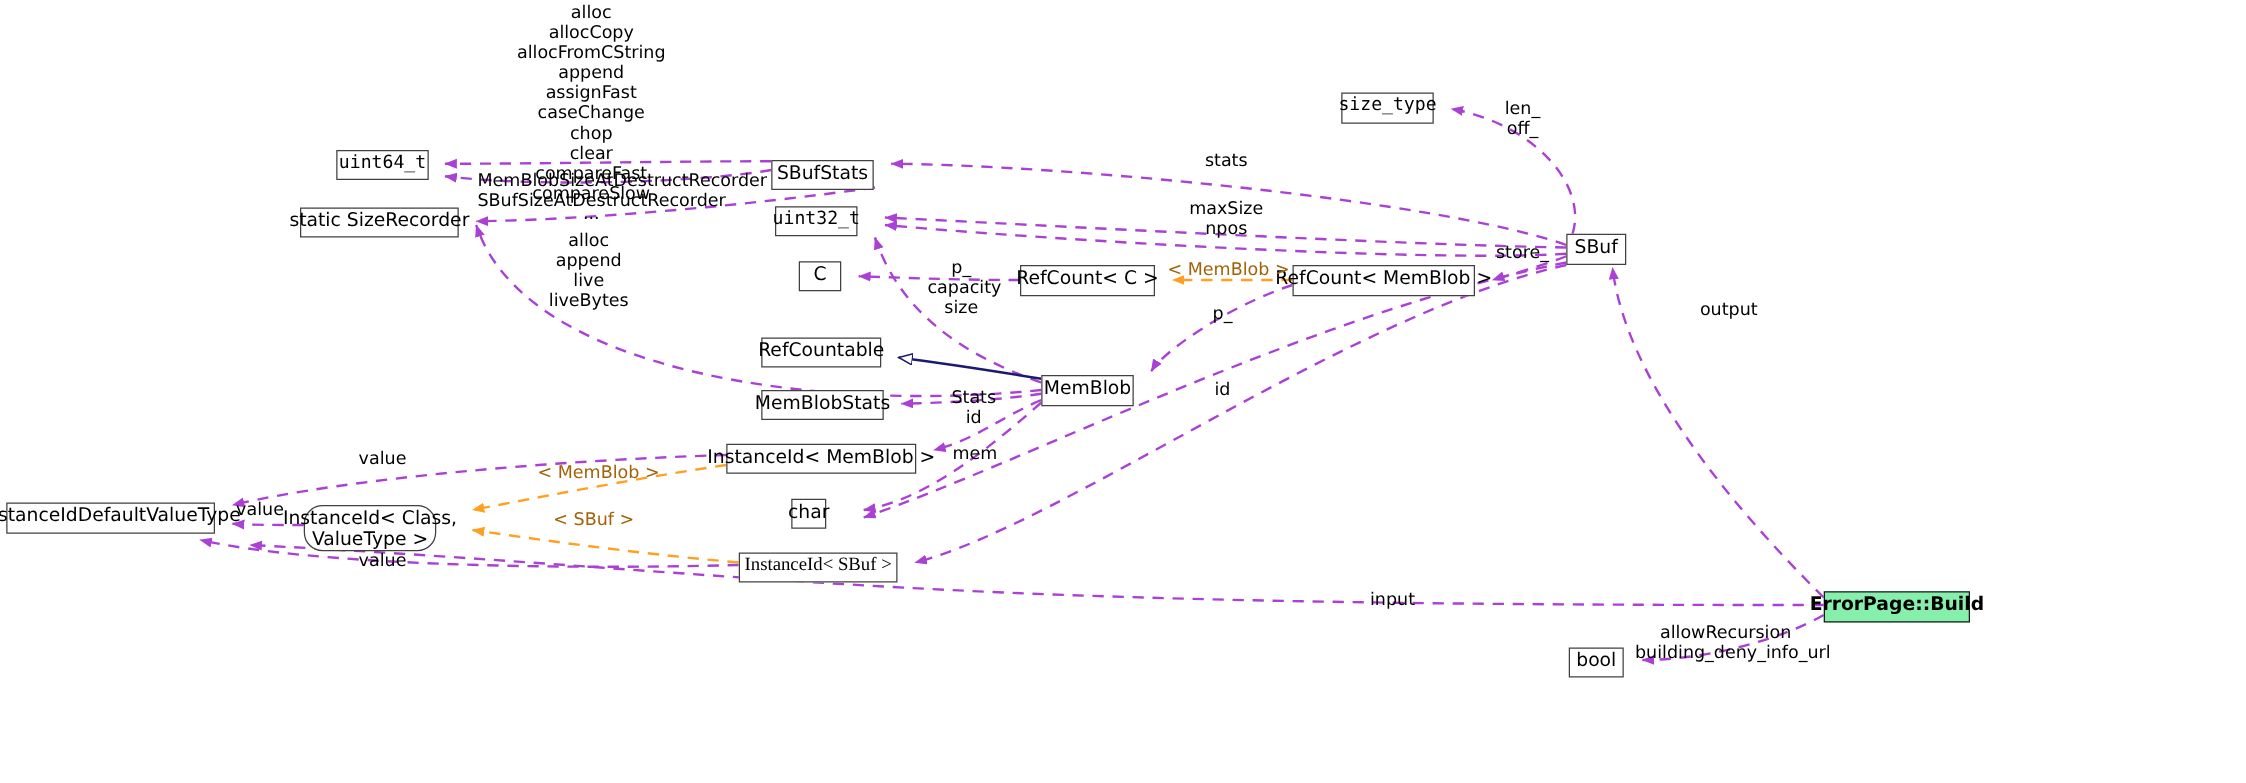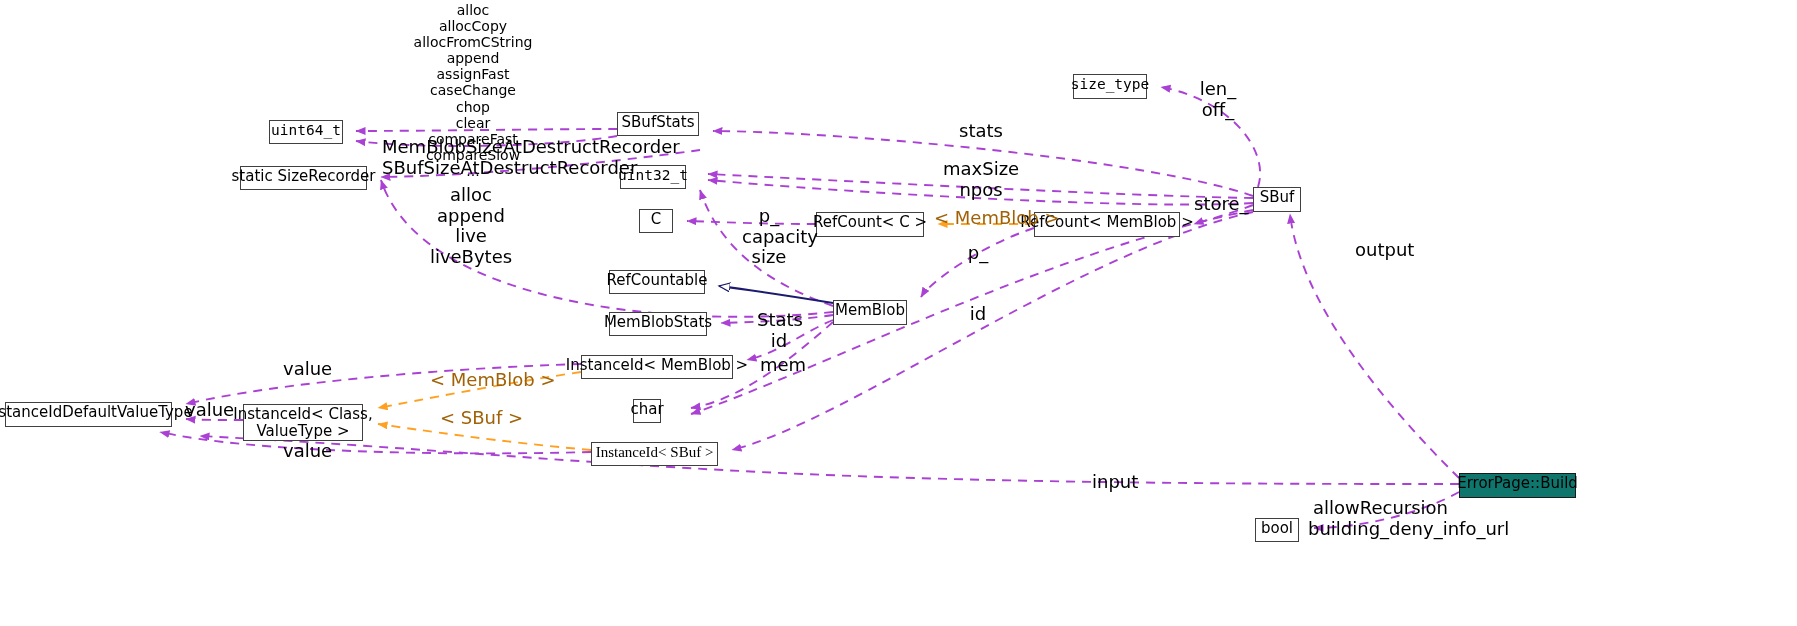--- a/index.html
+++ b/index.html
@@ -14,24 +14,24 @@
     color:#000000;
     font-size:15px;
     line-height:1.12;
     display:flex;
     justify-content:center;
     text-align:center;
     white-space:pre;
     padding:1px 5px;
   }
   .node.mono{font-family:"DejaVu Sans Mono","Liberation Mono",monospace;font-size:14.5px;}
-  .node.highlight{background:#0f766e;border-color:#1a1a1a;}
+  .node.highlight{background:#86efac;border-color:#1a1a1a;font-weight:bold;}
   .elabel{
     position:absolute;
-    font-size:18px;
+    font-size:14px;
     line-height:1.15;
     color:#000;
     white-space:pre;
     text-align:center;
     pointer-events:none;
   }
   .elabel.tmpl{color:#a16207;}
   .big-list{font-size:14px;line-height:1.15;text-align:center;}
 </style>
 </head>
@@ -106,35 +106,35 @@
       <path d="M591,450 C500,442 420,430 378,424"></path>
     </g>
 
     <g fill="none" stroke="#1a1a6e" stroke-width="2" marker-end="url(#arrI)">
       <path d="M833,303 C790,296 750,290 719,286"></path>
     </g>
   </svg>
 
   <div class="node mono" style="left:269px;top:120px;width:74px;height:24px;"><span>uint64_t</span></div>
   <div class="node" style="left:240px;top:166px;width:127px;height:24px;"><span>static SizeRecorder</span></div>
-  <div class="node" style="left:617px;top:112px;width:82px;height:24px;"><span>SBufStats</span></div>
+  <div class="node" style="left:617px;top:128px;width:82px;height:24px;"><span>SBufStats</span></div>
   <div class="node mono" style="left:620px;top:165px;width:66px;height:24px;"><span>uint32_t</span></div>
   <div class="node" style="left:639px;top:209px;width:34px;height:24px;"><span>C</span></div>
   <div class="node" style="left:609px;top:270px;width:96px;height:24px;"><span>RefCountable</span></div>
   <div class="node" style="left:609px;top:312px;width:98px;height:24px;"><span>MemBlobStats</span></div>
   <div class="node" style="left:581px;top:355px;width:152px;height:24px;"><span>InstanceId&lt; MemBlob &gt;</span></div>
   <div class="node" style="left:633px;top:399px;width:28px;height:24px;"><span>char</span></div>
   <div class="node" style="left:591px;top:442px;width:127px;height:24px;font-family:Liberation Serif, serif;"><span>InstanceId&lt; SBuf &gt;</span></div>
   <div class="node" style="left:816px;top:212px;width:108px;height:25px;"><span>RefCount&lt; C &gt;</span></div>
   <div class="node" style="left:833px;top:300px;width:74px;height:25px;"><span>MemBlob</span></div>
   <div class="node" style="left:1034px;top:212px;width:146px;height:25px;"><span>RefCount&lt; MemBlob &gt;</span></div>
   <div class="node mono" style="left:1073px;top:74px;width:74px;height:25px;"><span>size_type</span></div>
   <div class="node" style="left:1253px;top:187px;width:48px;height:25px;"><span>SBuf</span></div>
   <div class="node" style="left:5px;top:402px;width:167px;height:25px;"><span>InstanceIdDefaultValueType</span></div>
-  <div class="node" style="left:243px;top:404px;width:120px;height:37px;"><span>InstanceId&lt; Class,
+  <div class="node" style="left:243px;top:404px;width:106px;height:37px;border-radius:15px;"><span>InstanceId&lt; Class,
 ValueType &gt;</span></div>
   <div class="node" style="left:1255px;top:518px;width:44px;height:24px;"><span>bool</span></div>
   <div class="node highlight" style="left:1459px;top:473px;width:117px;height:25px;"><span>ErrorPage::Build</span></div>
 
   <div class="elabel big-list" style="left:398px;top:2px;width:150px;">alloc
 allocCopy
 allocFromCString
 append
 assignFast
 caseChange

